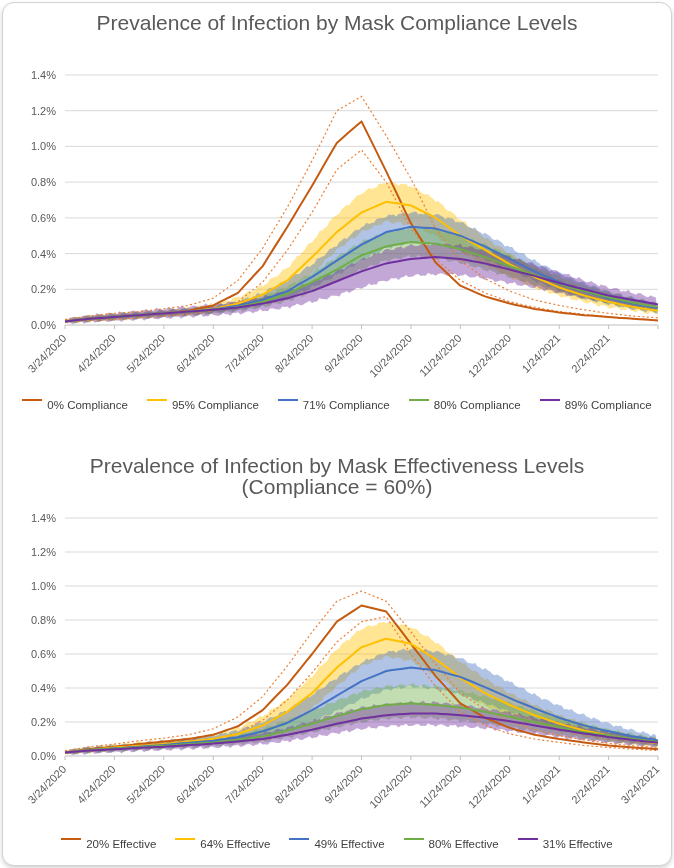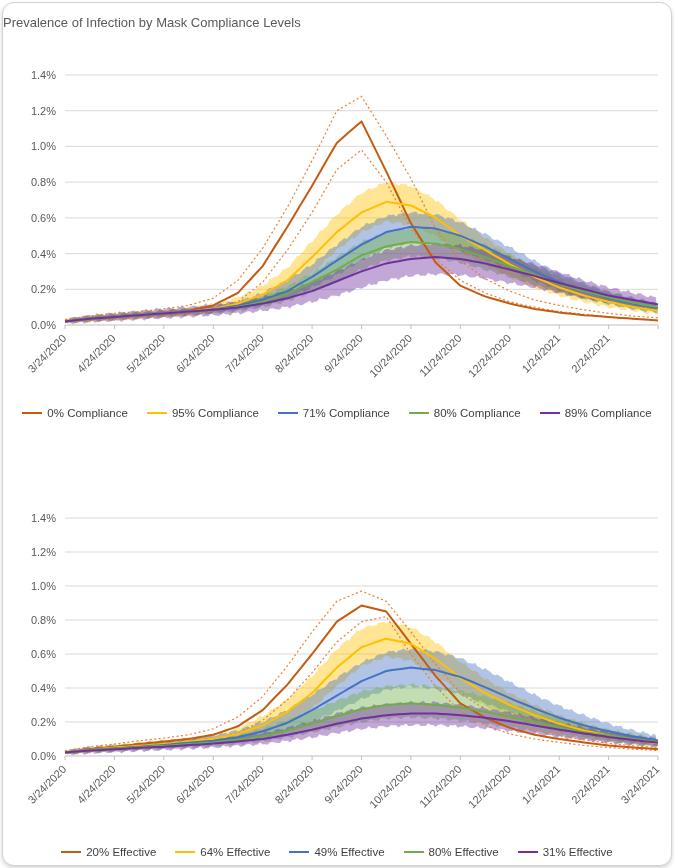--- a/index.html
+++ b/index.html
@@ -1,24 +1,24 @@
 <!DOCTYPE html>
 <html><head>
 <meta charset="utf-8">
 <style>
   html,body{margin:0;padding:0;background:#fff;}
   body{width:674px;height:868px;position:relative;font-family:"Liberation Sans",sans-serif;}
   .card{position:absolute;inset:2px;background:#fff;border:1px solid #d2d2d2;border-radius:12px;
         box-shadow:0 2px 4px rgba(0,0,0,.18);overflow:hidden;}
-  .chart-title{position:absolute;left:0;width:100%;color:#595959;
-               font-size:13px;line-height:21px;}
+  .chart-title{position:absolute;left:0;width:100%;text-align:center;color:#595959;
+               font-size:21px;line-height:21px;}
   .plot{position:absolute;left:0;width:674px;}
   .legend{position:absolute;left:0;width:100%;display:flex;justify-content:center;
           align-items:center;gap:19px;}
-  .legend-item{display:flex;align-items:center;gap:5px;font-size:11.5px;color:#404040;margin-top:8px;}
+  .legend-item{display:flex;gap:5px;font-size:11.5px;color:#404040;}
   .legend-swatch{display:inline-block;width:20px;height:2px;}
   text.ytick,text.xtick{font-family:"Liberation Sans",sans-serif;font-size:11px;fill:#595959;}
 </style>
 </head>
 <body>
 
 <div class="card">
 
   <div class="chart-title" style="top:9px">
     <div>Prevalence of Infection by Mask Compliance Levels</div>
@@ -97,20 +97,24 @@
       <span class="legend-item">
         <span class="legend-swatch" style="background:#70AD47"></span>
         <span>80% Compliance</span>
       </span>
       <span class="legend-item">
         <span class="legend-swatch" style="background:#7030A0"></span>
         <span>89% Compliance</span>
       </span>
     </div>
 
+  <div class="chart-title" style="top:452px">
+    <div>Prevalence of Infection by Mask Effectiveness Levels</div>
+    <div>(Compliance = 60%)</div>
+  </div>
   <div class="plot" style="top:501px;height:330px"><svg width="674" height="330" viewBox="0 0 674 330">
         <g>
           <line x1="62" x2="655" y1="252.0" y2="252.0" stroke="#BFBFBF" stroke-width="1"></line>
           <text class="ytick" x="53" y="256.0" text-anchor="end">0.0%</text>
           <line x1="62" x2="655" y1="218.0" y2="218.0" stroke="#D9D9D9" stroke-width="1"></line>
           <text class="ytick" x="53" y="222.0" text-anchor="end">0.2%</text>
           <line x1="62" x2="655" y1="184.0" y2="184.0" stroke="#D9D9D9" stroke-width="1"></line>
           <text class="ytick" x="53" y="188.0" text-anchor="end">0.4%</text>
           <line x1="62" x2="655" y1="150.0" y2="150.0" stroke="#D9D9D9" stroke-width="1"></line>
           <text class="ytick" x="53" y="154.0" text-anchor="end">0.6%</text>

